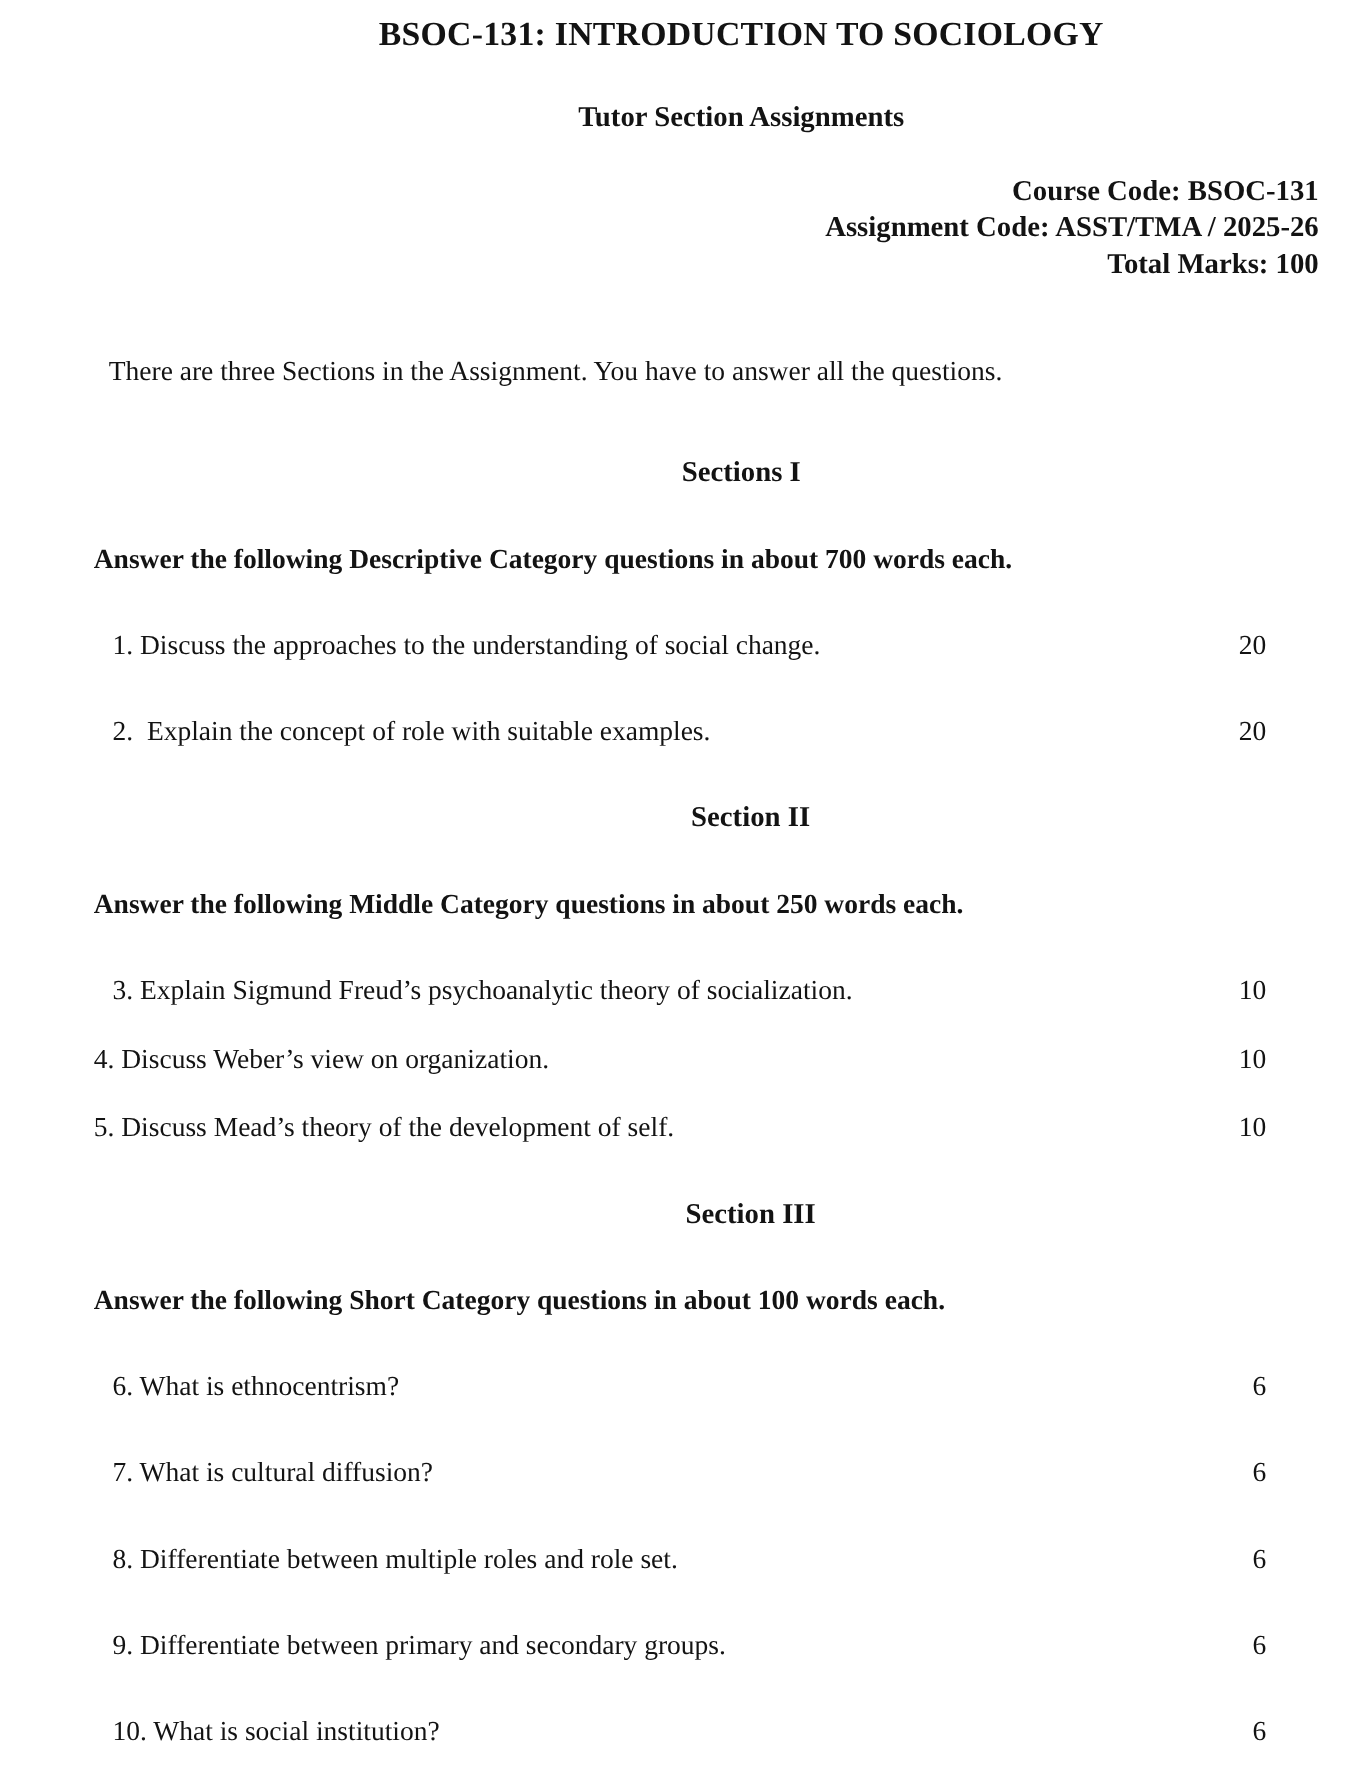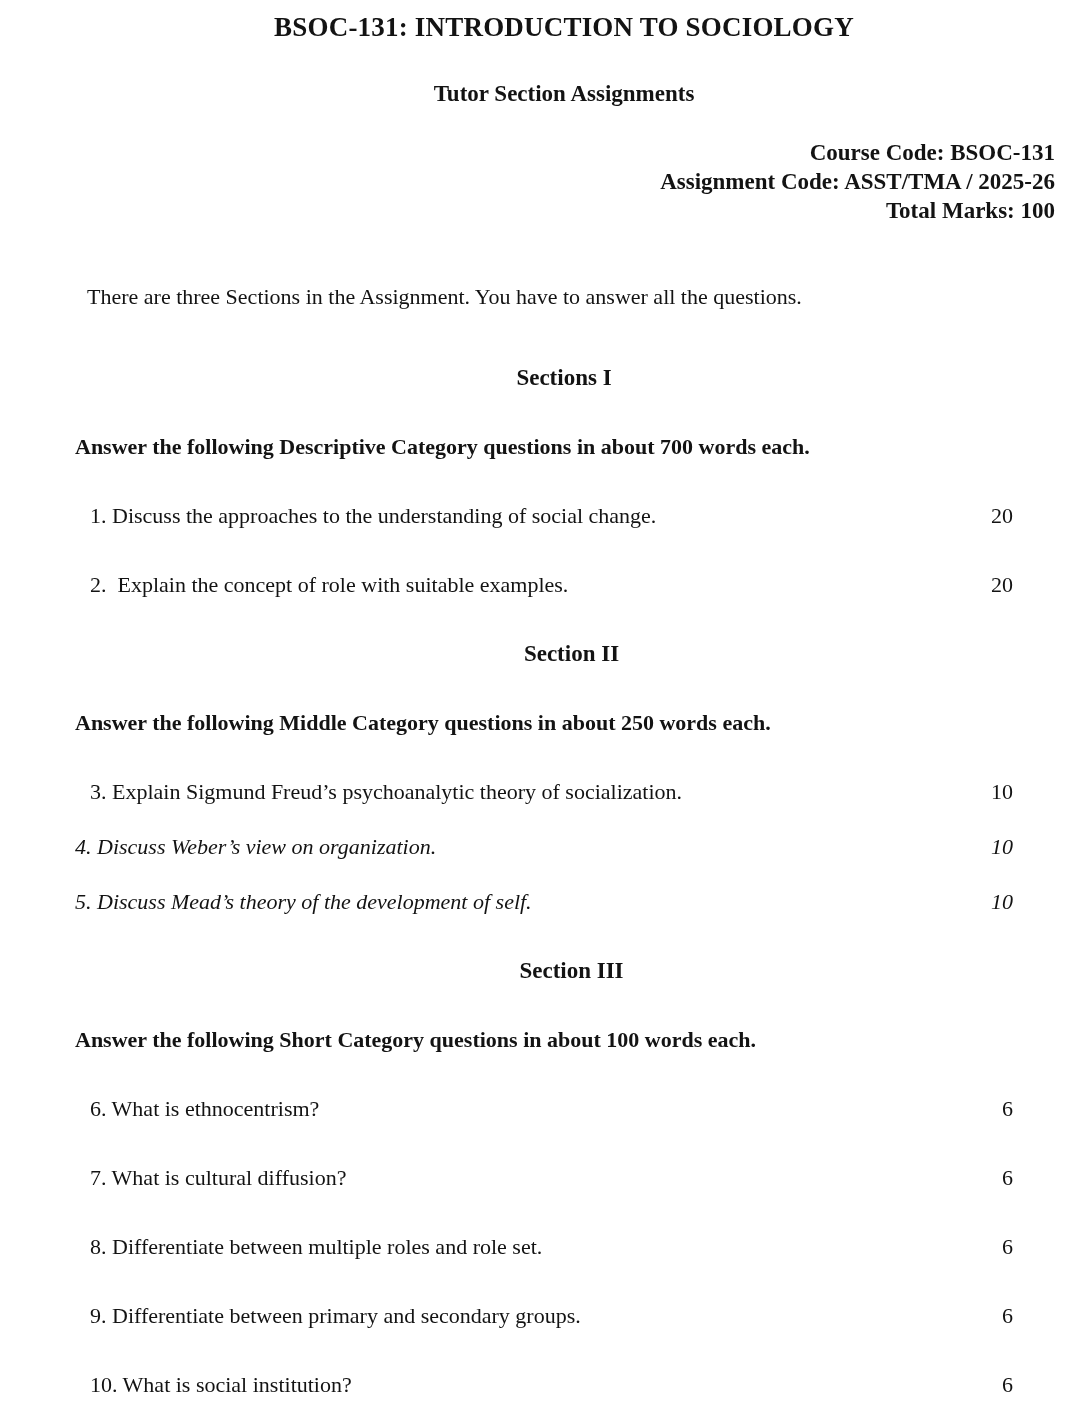--- a/index.html
+++ b/index.html
@@ -15,21 +15,21 @@
     background: #ffffff;
     padding: 10px 67px 0 75px;
     font-family: "Liberation Serif", "DejaVu Serif", serif;
     color: #131313;
     overflow: hidden;
   }
   
   .center {
     text-align: center;
     position: relative;
-    left: 20px;
+    left: 49px;
     margin: 0;
   }
   .doc-title {
     font-size: 27px;
     font-weight: bold;
     letter-spacing: 0.2px;
     margin-top: 2px;
   }
   .doc-subtitle {
     font-size: 23px;
@@ -70,21 +70,21 @@
   .q-text {
     white-space: pre-wrap;
   }
   .q-marks {
     flex: 0 0 auto;
     padding-left: 20px;
     text-align: center;
   }
   .gap-standard { margin-top: 42px; margin-left: 15px; }
   .gap-large    { margin-top: 54px; }
-  .gap-tight    { margin-top: 28px; font-style: italic; }
+  .gap-tight    { margin-top: 28px; }
 </style>
 </head>
 <body>
 
 <div class="page">
 
   <h1 class="doc-title center">BSOC-131: INTRODUCTION TO SOCIOLOGY</h1>
 
   <h2 class="doc-subtitle center">Tutor Section Assignments</h2>
 

